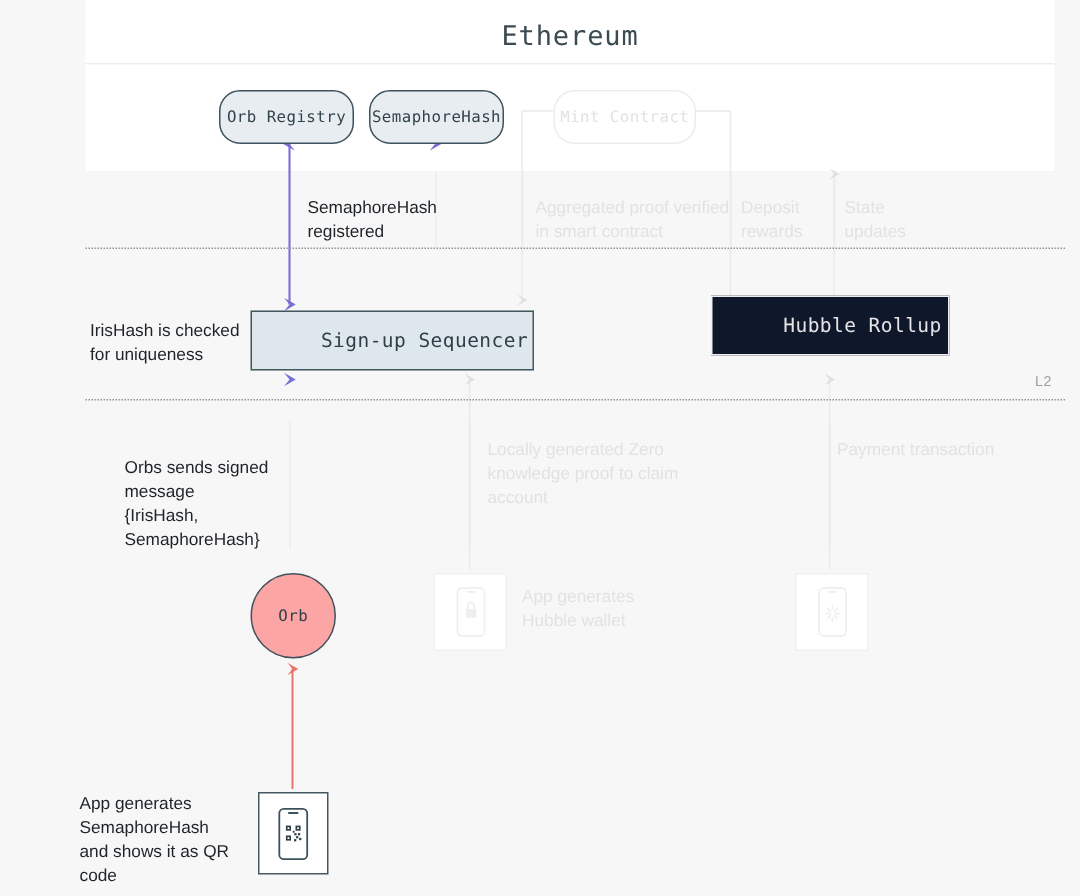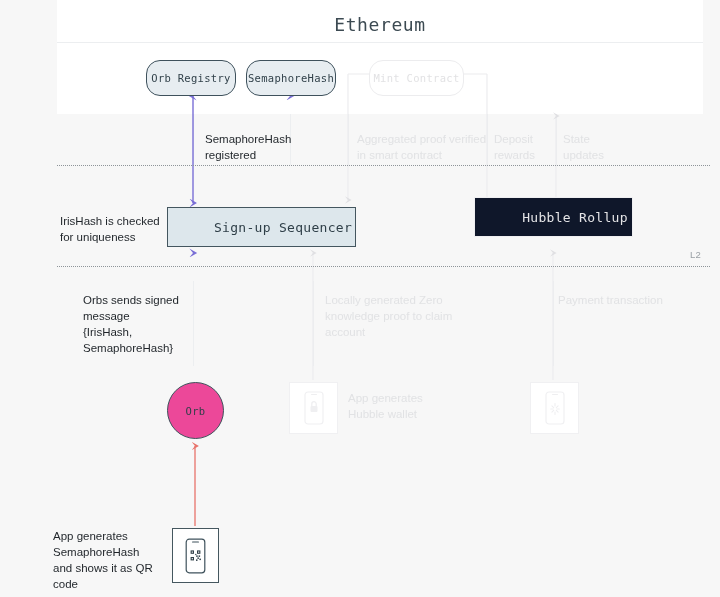--- a/index.html
+++ b/index.html
@@ -96,21 +96,21 @@
     border: 1.4px solid #efeff1;
     color: #e4e4e6;
   }
 
   
   #orb-circle {
     position: absolute;
     left: 167px; top: 382px;
     width: 57px; height: 57px;
     border-radius: 50%;
-    background: #ec4899;
+    background: #fca5a5;
     border: 1.4px solid #3f525c;
     box-sizing: border-box;
     display: flex;
     align-items: center;
     justify-content: center;
     font-family: "DejaVu Sans Mono", monospace;
     font-size: 10.5px;
     color: #2f3f48;
     letter-spacing: 0.3px;
   }
@@ -165,21 +165,21 @@
     white-space: pre-line;
   }
   .ann.faded { color: #e1e2e4; }
 
   #ann-orb-sig       { left: 112px; top: 131px; width: 86px; }
   #ann-semaphore-reg { left: 205px; top: 131px; width: 90px; }
   #ann-aggregated    { left: 357px; top: 131px; width: 132px; }
   #ann-deposit       { left: 494px; top: 131px; width: 56px; }
   #ann-state         { left: 563px; top: 131px; width: 60px; }
   #ann-irishash      { left: 60px;  top: 213px; width: 104px; }
-  #ann-orbs-sends    { left: 83px;  top: 292px; width: 104px; }
+  #ann-orbs-sends    { left: 83px;  top: 304px; width: 104px; }
   #ann-zk-proof      { left: 325px; top: 292px; width: 140px; }
   #ann-payment       { left: 558px; top: 292px; width: 120px; }
   #ann-app-wallet    { left: 348px; top: 390px; width: 110px; }
   #ann-app-qr        { left: 53px;  top: 528px; width: 110px; }
 
   
   #wires { position: absolute; left:0; top:0; width:720px; height:597px; }
 </style>
 </head>
 <body>

